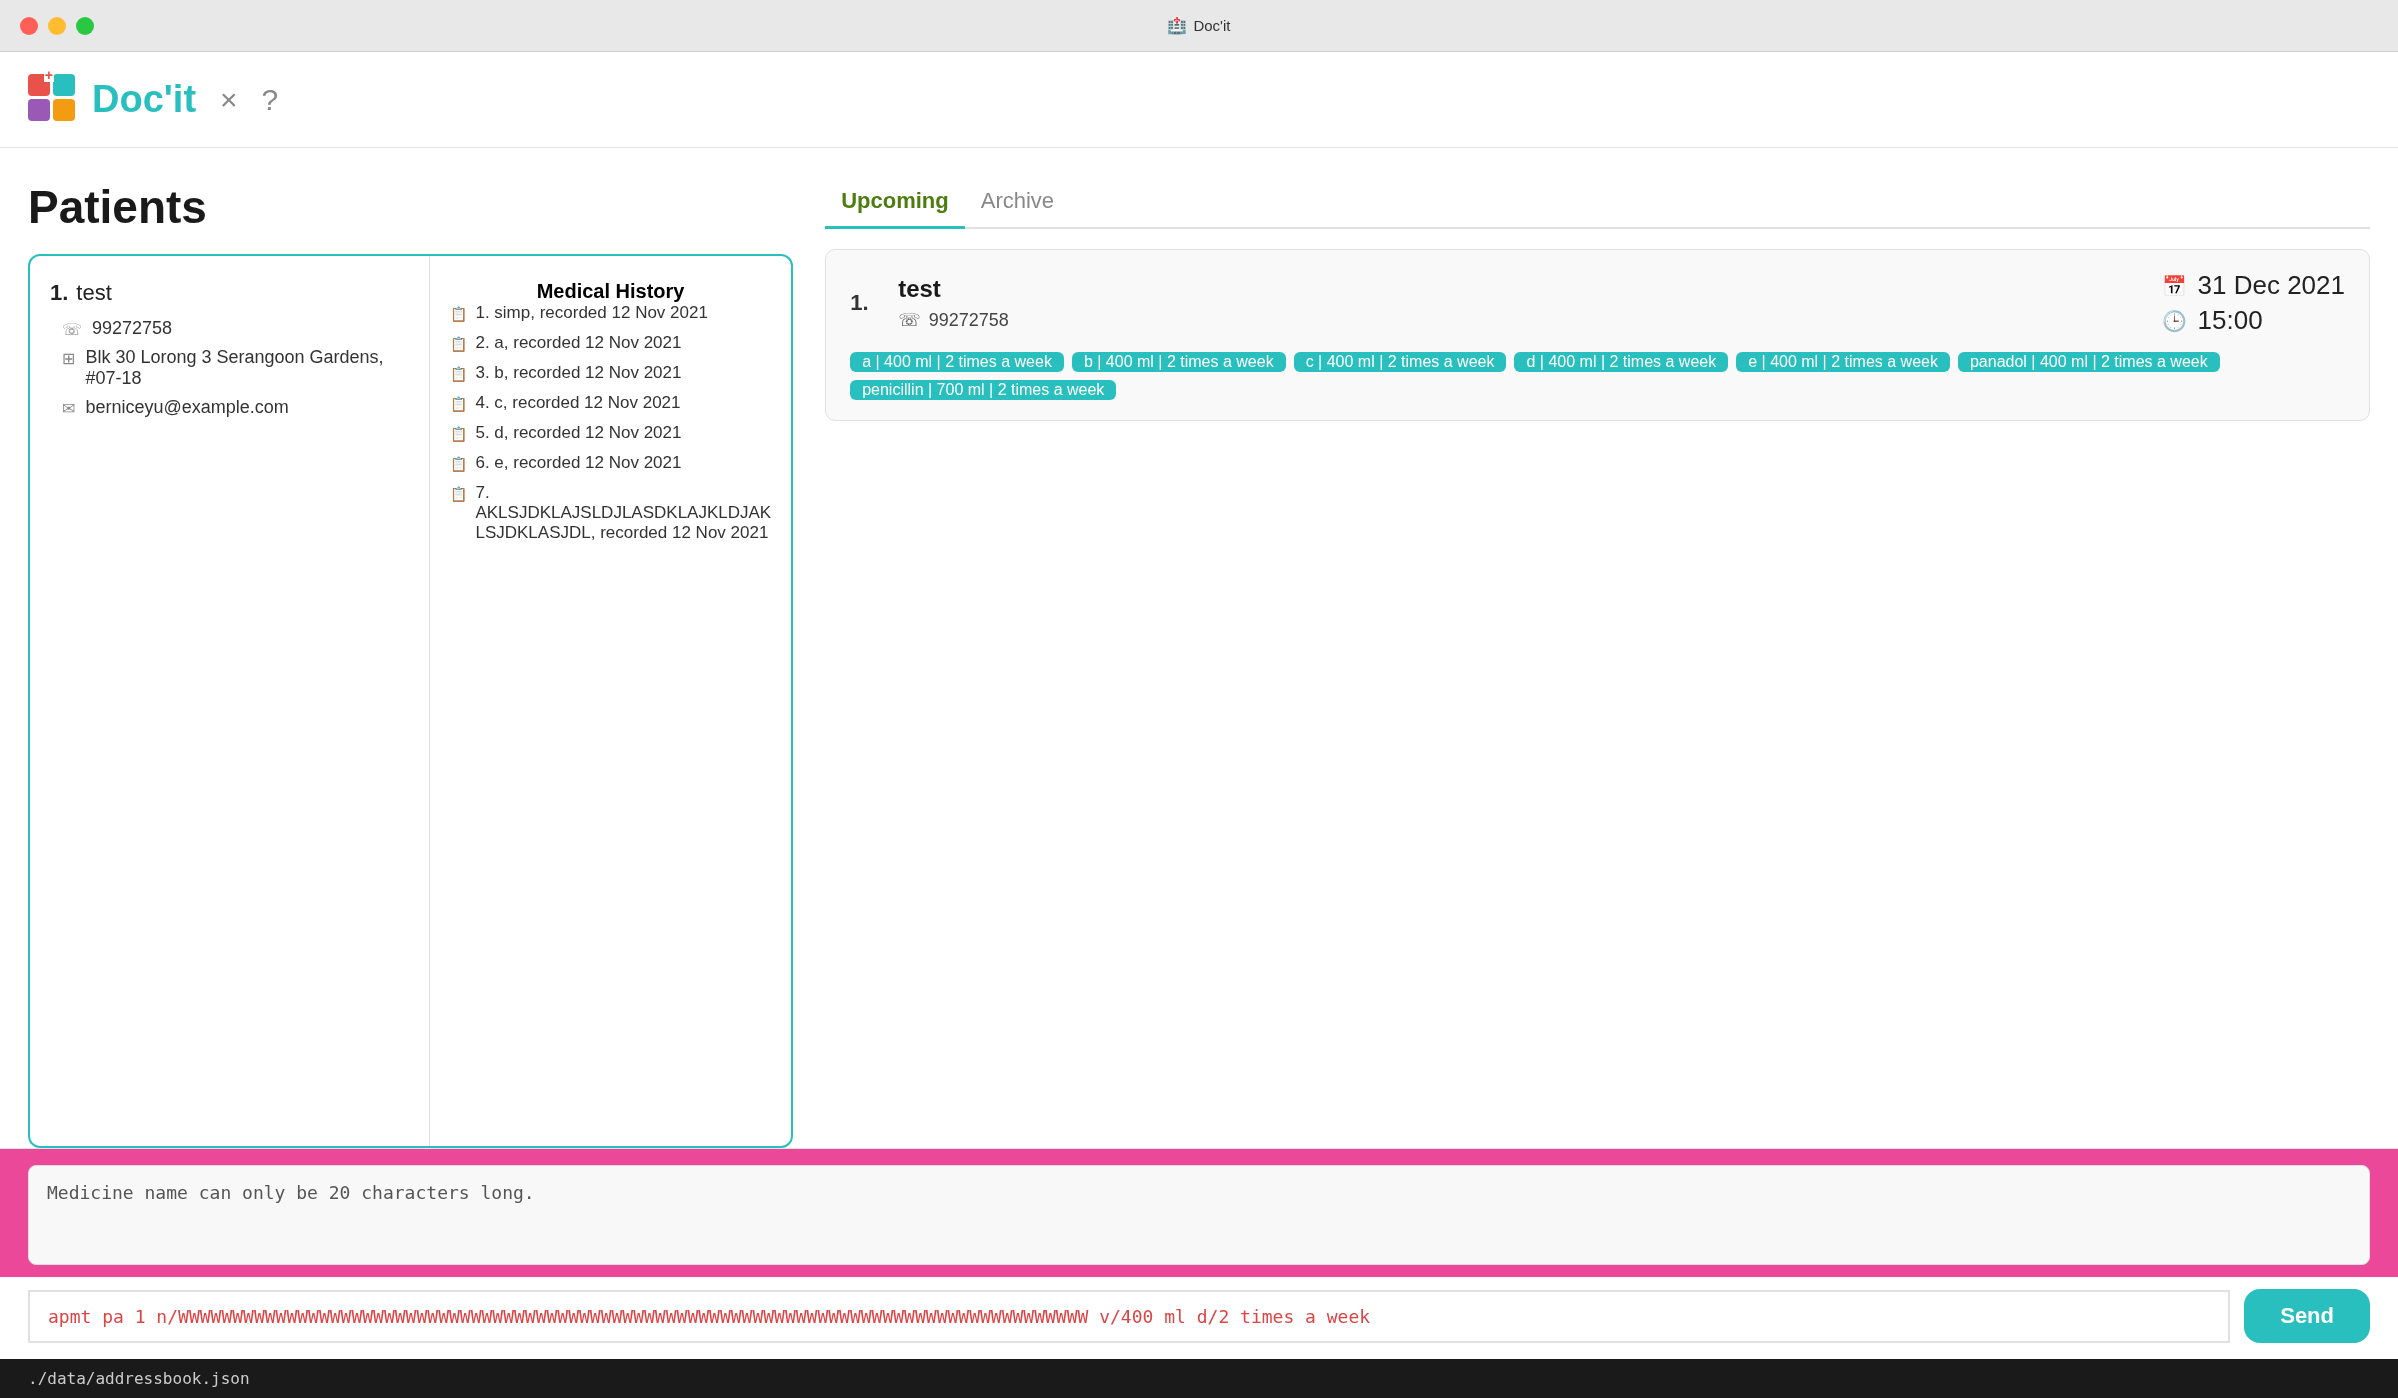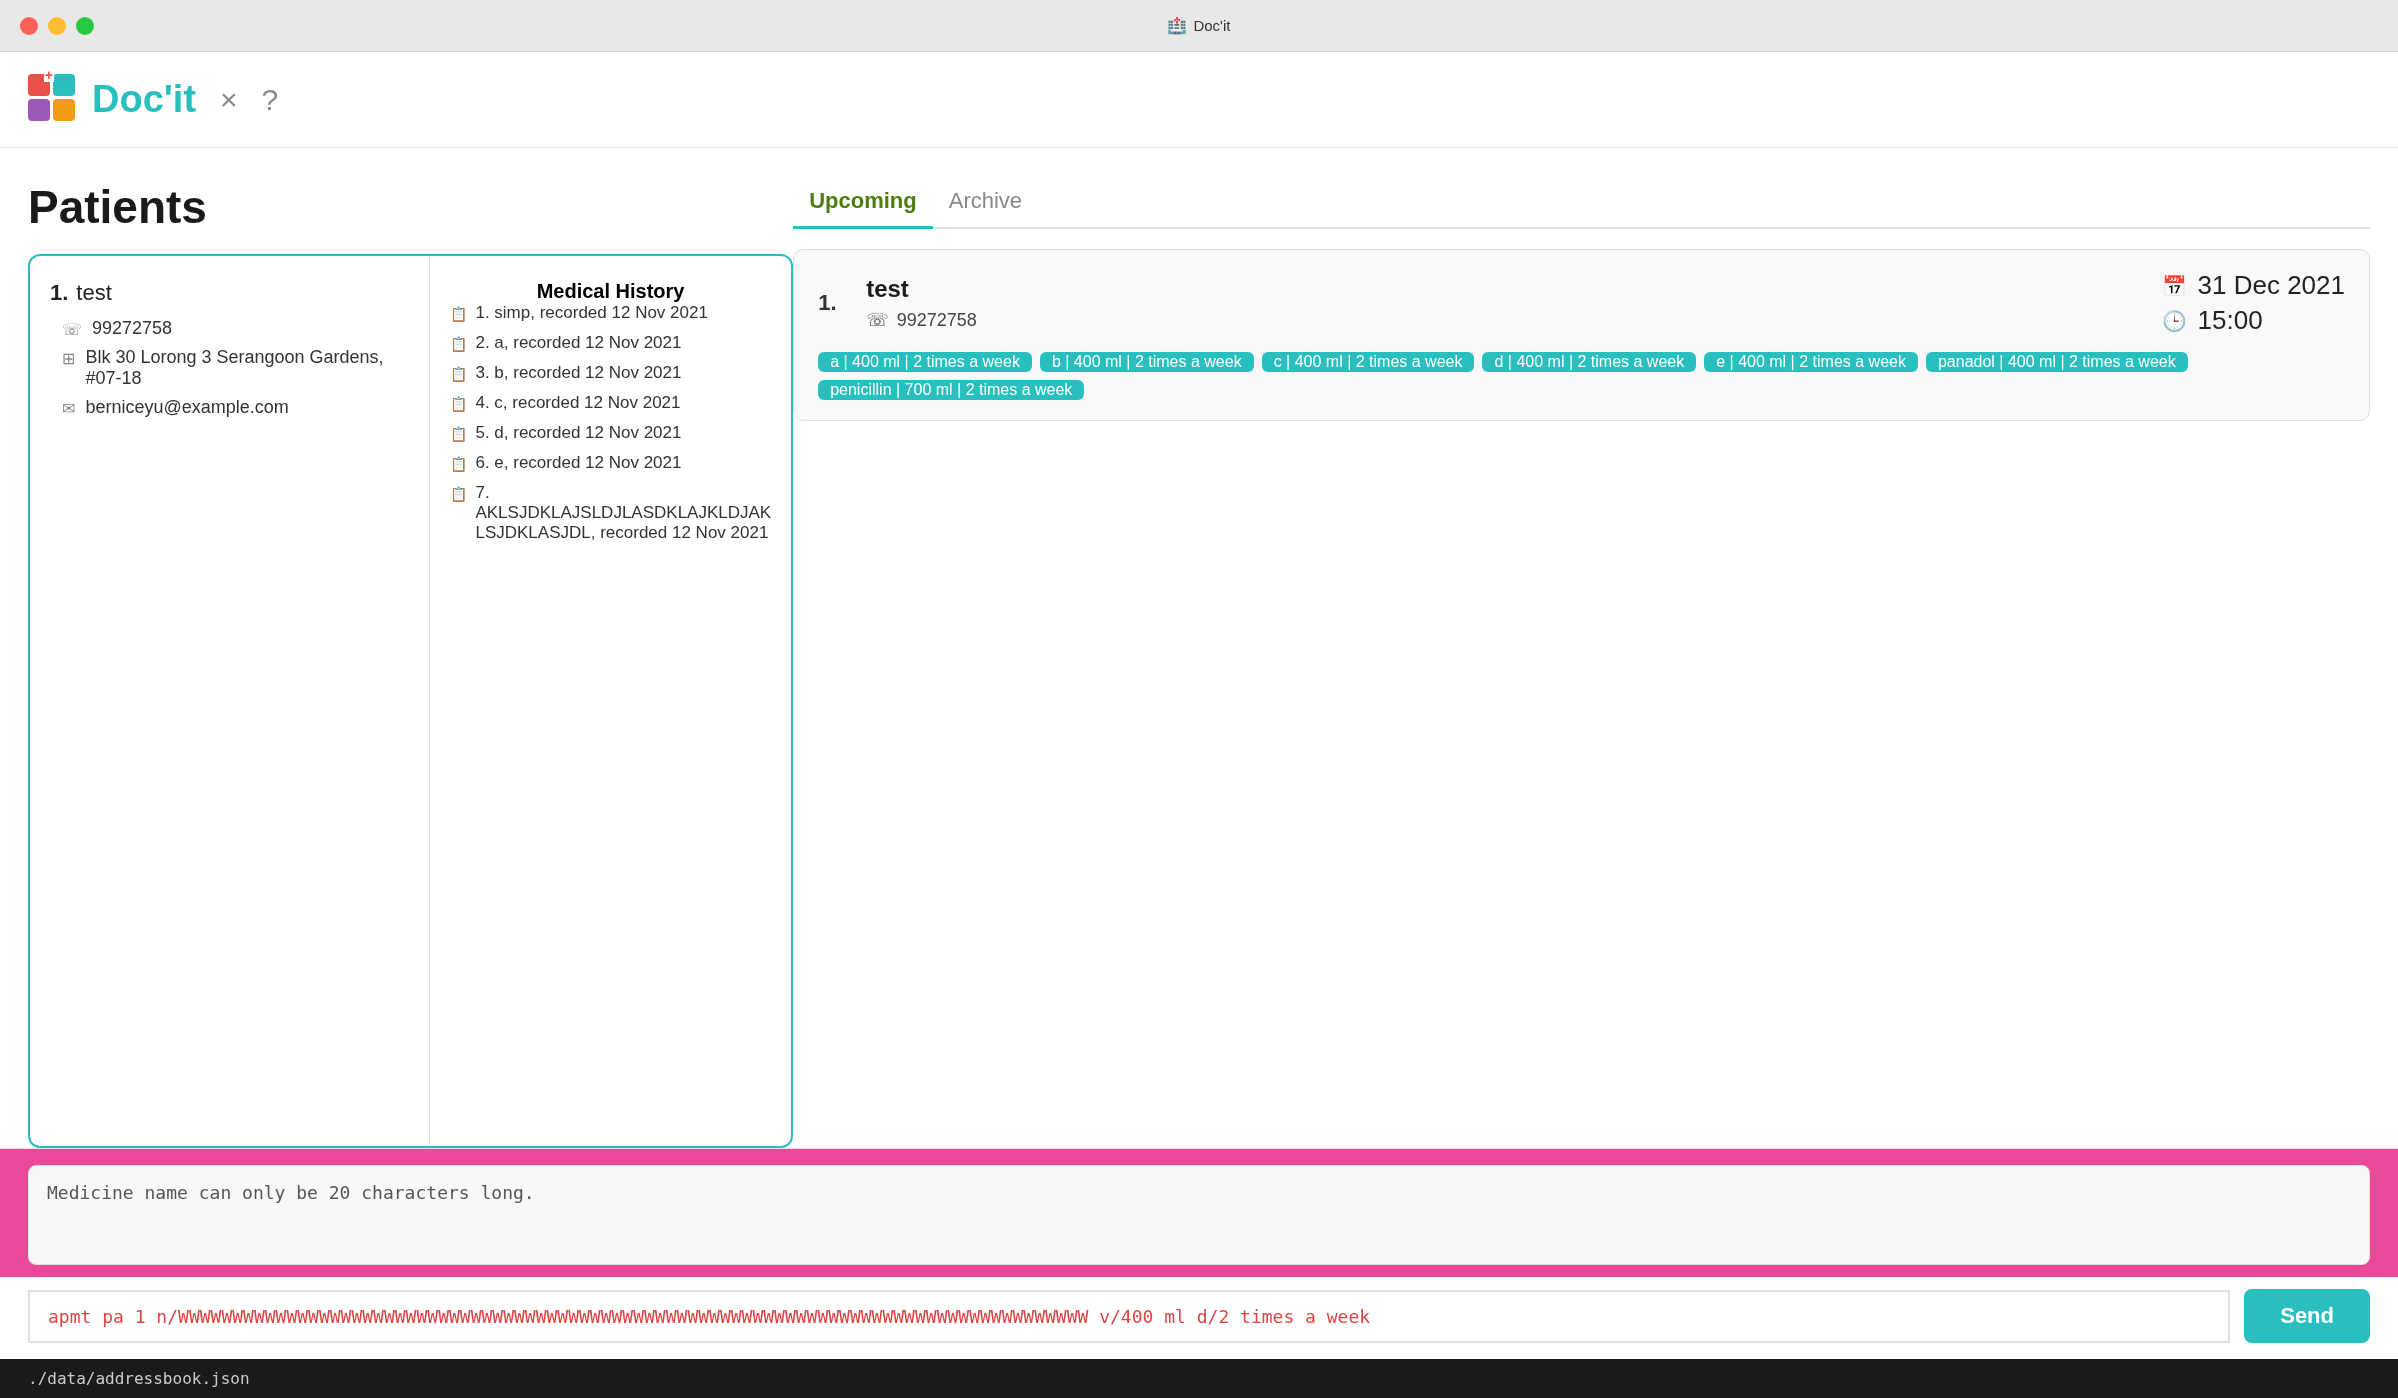--- a/index.html
+++ b/index.html
@@ -98,20 +98,21 @@
       font-weight: 300;
     }
 
     
     .main-content {
       display: flex;
       flex: 1;
       overflow: hidden;
       background: #fff;
       padding: 32px 28px 0 28px;
+      gap: 32px;
     }
 
     
     .patients-panel {
       flex: 0 0 700px;
       display: flex;
       flex-direction: column;
     }
     .panel-title {
       font-size: 46px;
@@ -330,21 +331,21 @@
       padding: 14px 18px;
       font-size: 18px;
       color: #d44;
       font-family: monospace;
       outline: none;
     }
     .send-button {
       background: #2abfbf;
       color: #fff;
       border: none;
-      border-radius: 8px;
+      border-radius: 16px;
       padding: 14px 36px;
       font-size: 22px;
       font-weight: 600;
       cursor: pointer;
       flex-shrink: 0;
     }
 
     
     .status-bar {
       background: #1a1a1a;

